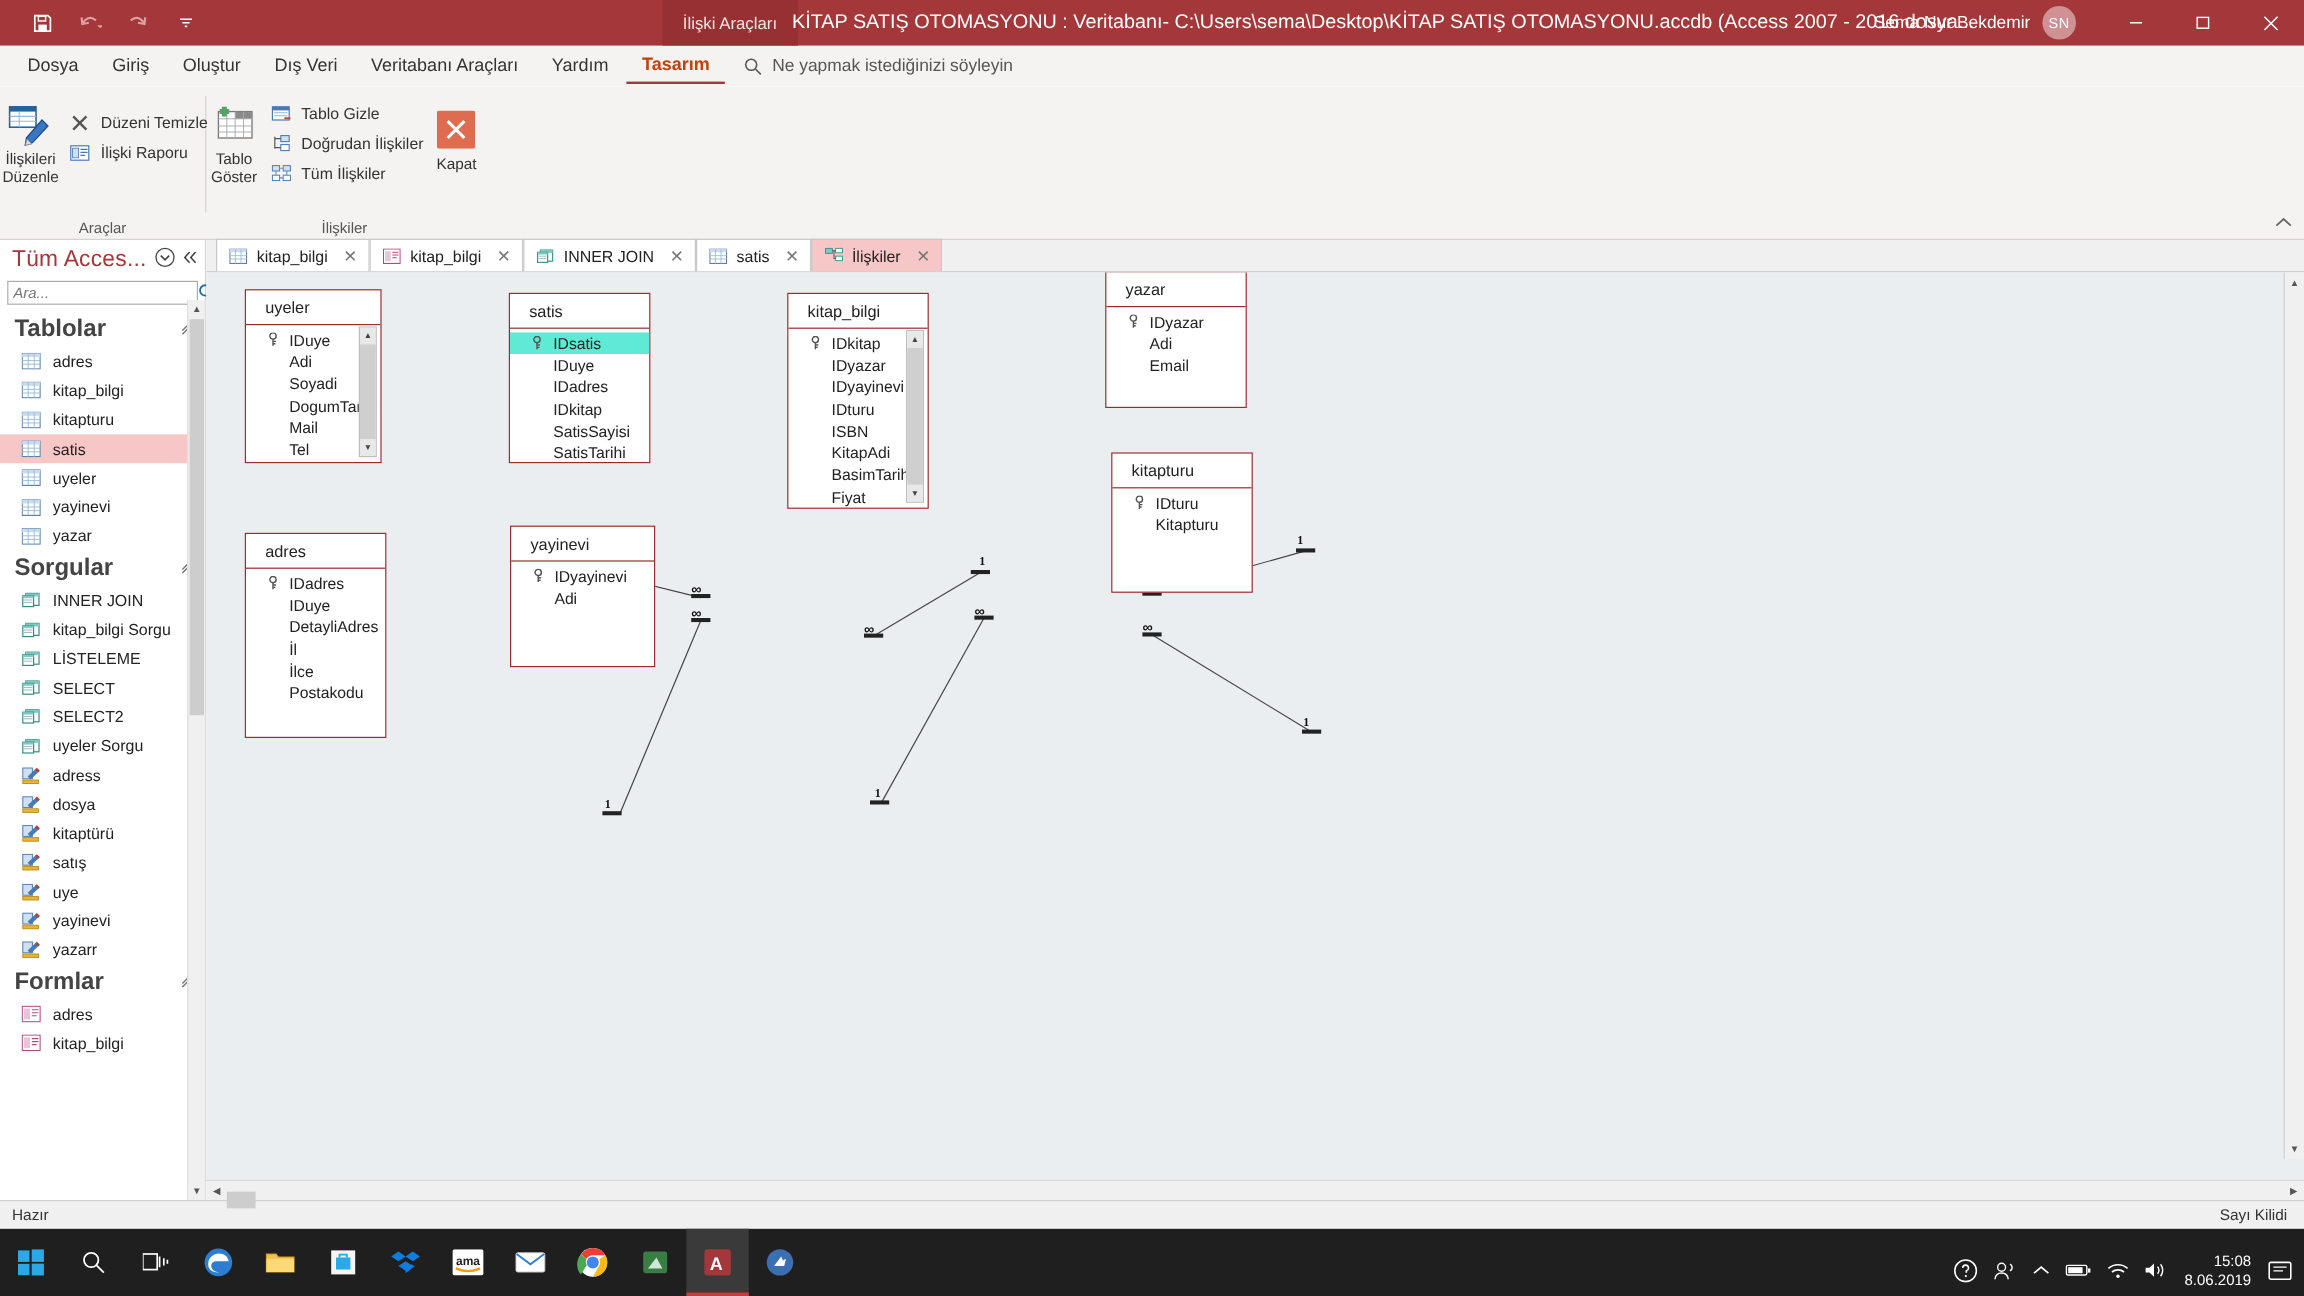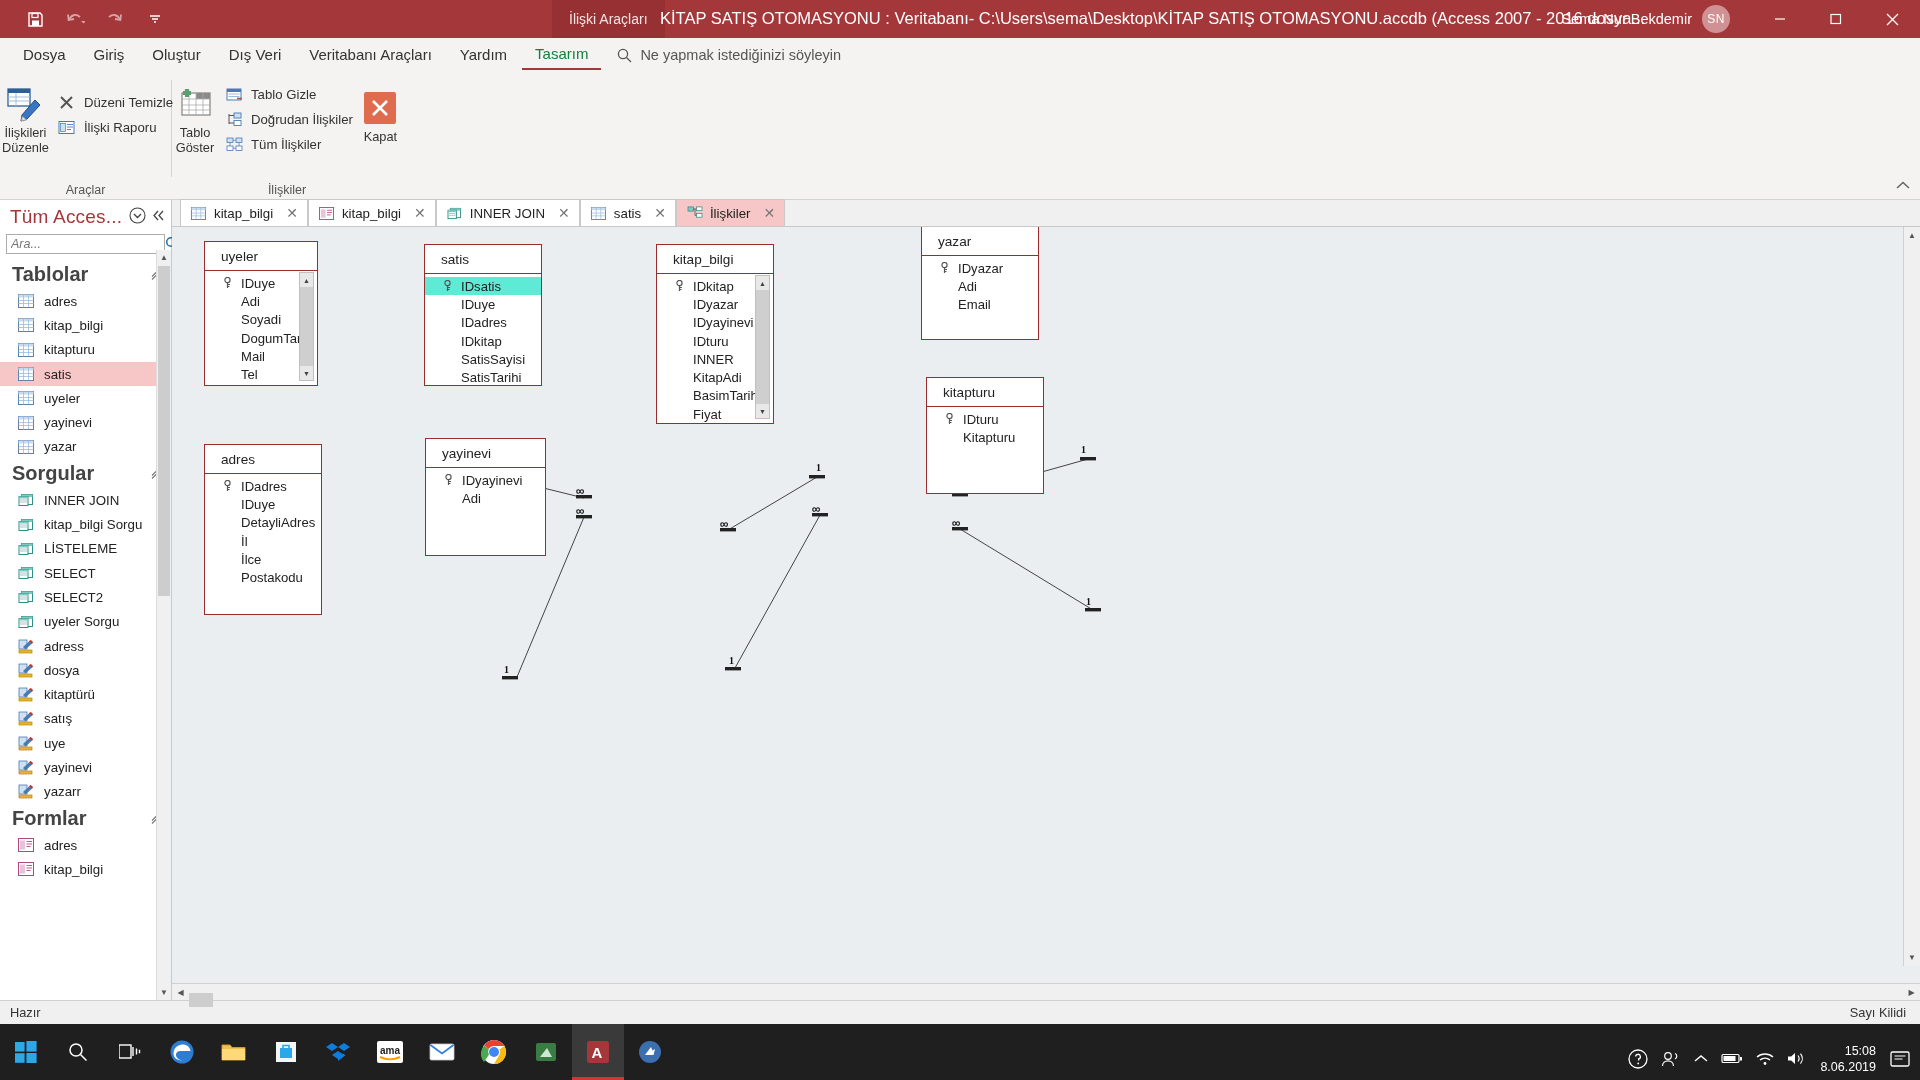--- a/index.html
+++ b/index.html
@@ -45,21 +45,21 @@
     width: 56px; height: 38px; display: flex; align-items: center;
     justify-content: center; color: #fff; font-size: 15px;
   }
 
   
   .ribbon-tabs {
     height: 34px; background: #f5f3f2; display: flex; align-items: center;
     padding-left: 10px; gap: 2px; font-size: 15px; color: #333;
   }
   .rtab { padding: 4px 13px 6px; cursor: default; white-space: nowrap; }
-  .rtab.active { color: #15803d; border-bottom: 2.5px solid #a4373a; font-weight: 400; }
+  .rtab.active { color: #c2410c; border-bottom: 2.5px solid #a4373a; font-weight: 700; }
   .tellme {
     display: flex; align-items: center; gap: 8px; margin-left: 14px;
     color: #555; font-size: 14.5px;
   }
   .tellme svg { display: block; }
 
   
   .ribbon {
     height: 128px; background: #f5f3f2; position: relative;
     border-bottom: 1px solid #d6d2d0; display: flex;
@@ -919,21 +919,21 @@
           <div class="fld">
               <span class="keyslot"></span>
               <span class="fname">IDyayinevi</span>
             </div>
           <div class="fld">
               <span class="keyslot"></span>
               <span class="fname">IDturu</span>
             </div>
           <div class="fld">
               <span class="keyslot"></span>
-              <span class="fname">INNER</span>
+              <span class="fname">ISBN</span>
             </div>
           <div class="fld">
               <span class="keyslot"></span>
               <span class="fname">KitapAdi</span>
             </div>
           <div class="fld">
               <span class="keyslot"></span>
               <span class="fname">BasimTarihi</span>
             </div>
           <div class="fld">

